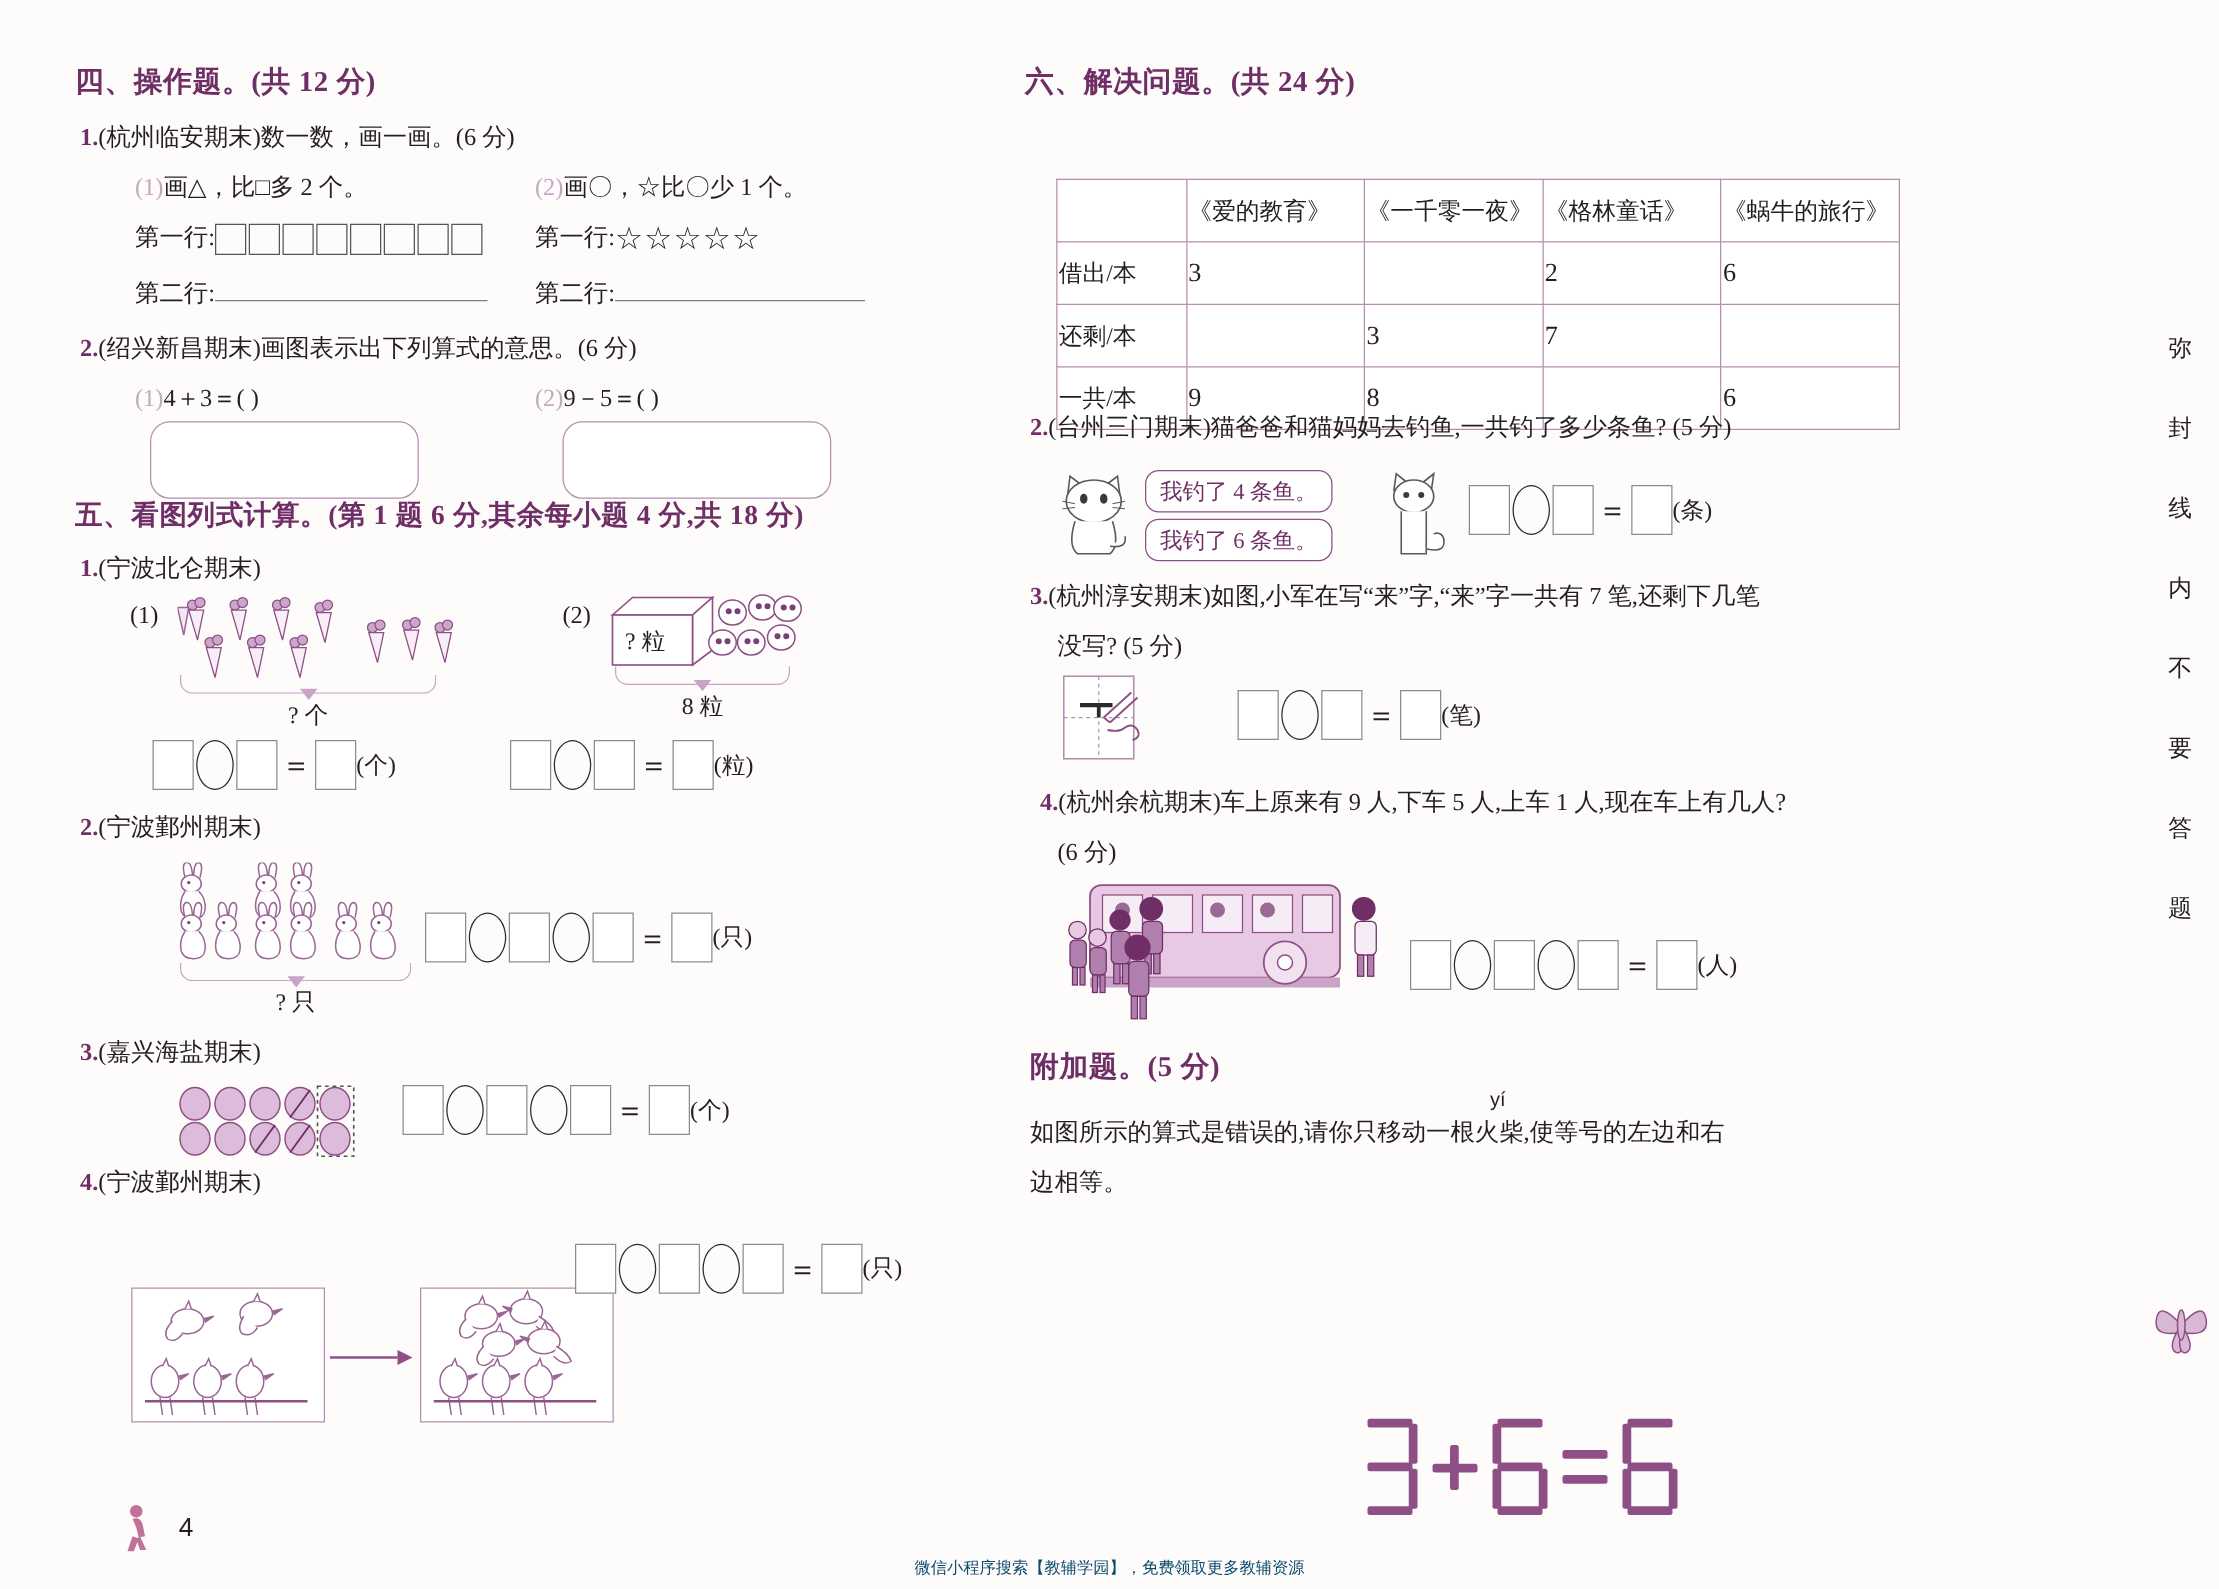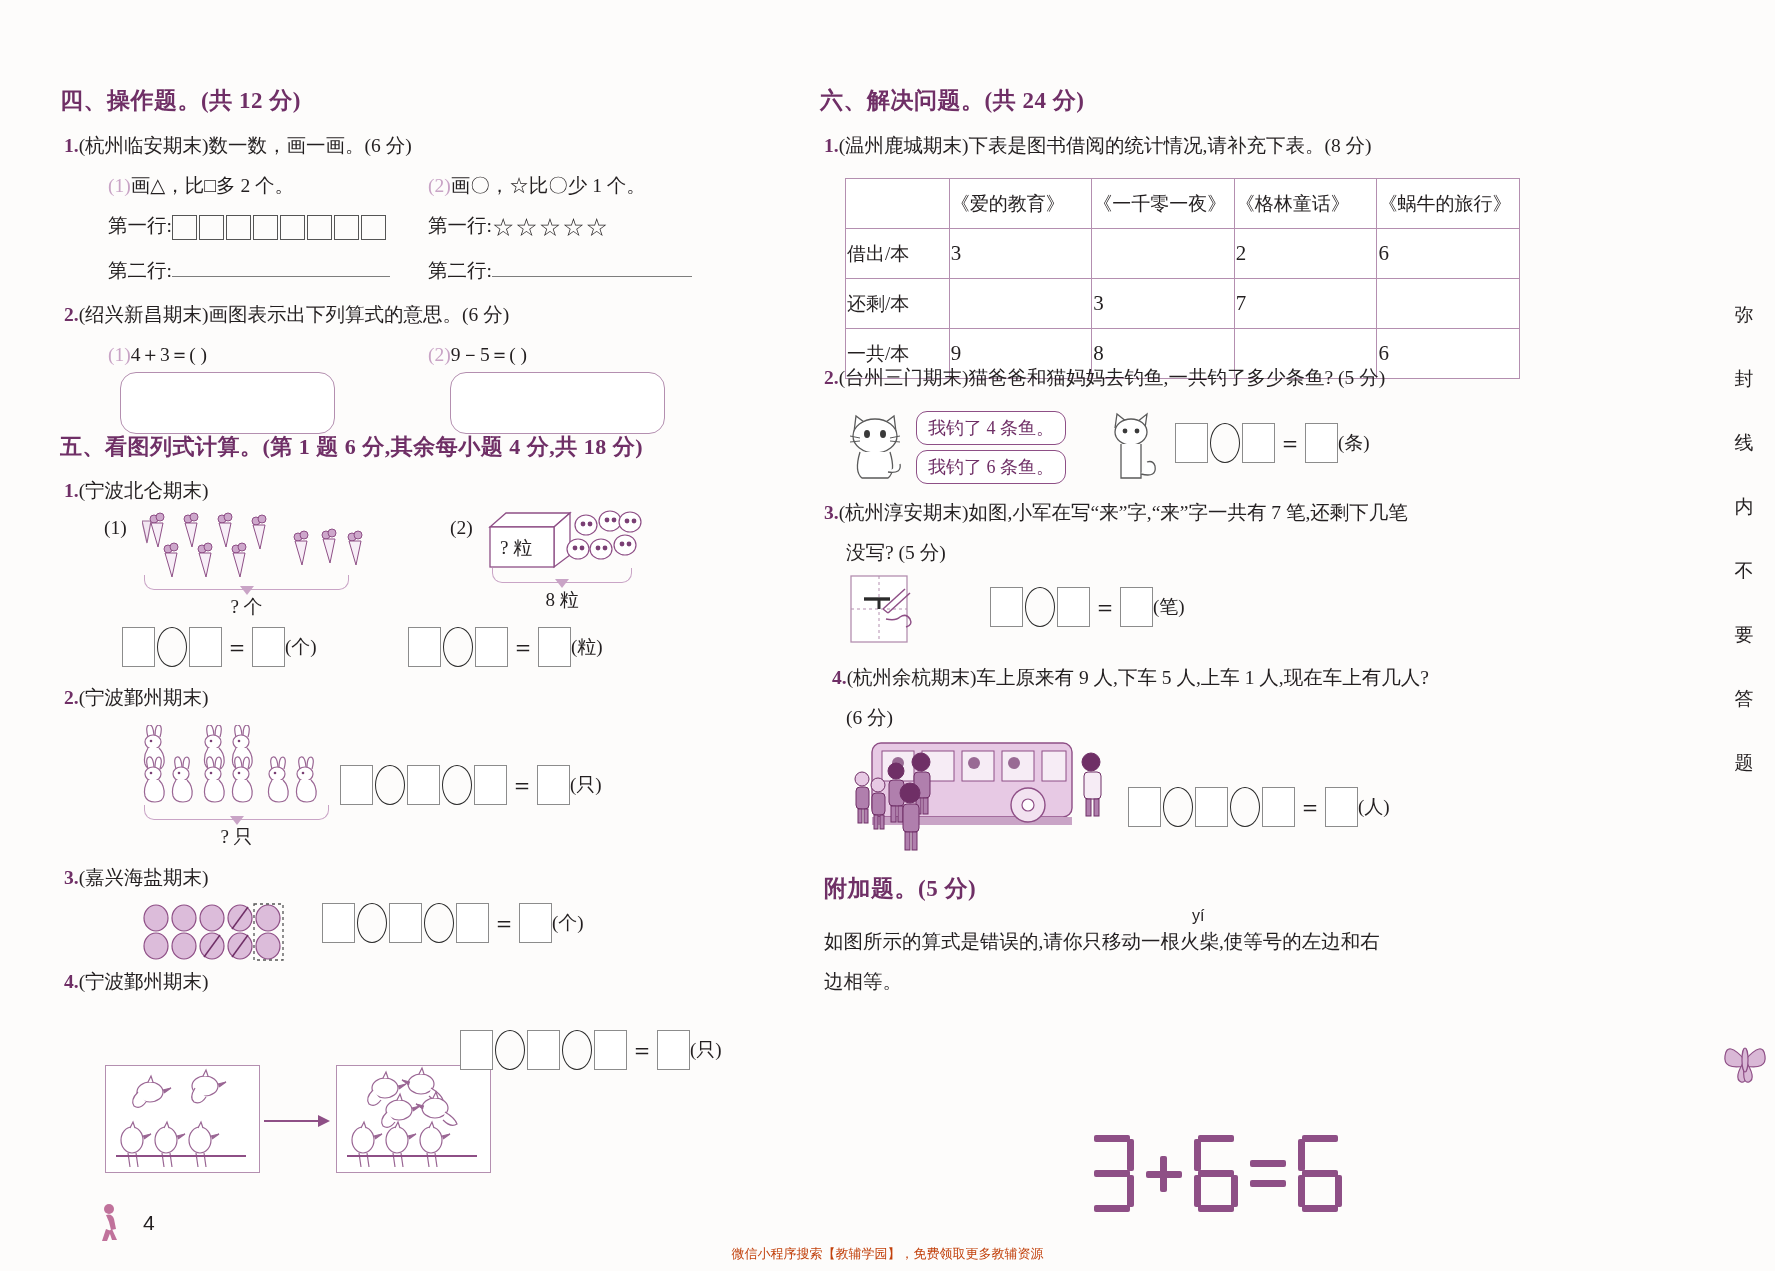--- a/index.html
+++ b/index.html
@@ -4,21 +4,21 @@
 <style>
   html,body{margin:0;padding:0;}
   body{
     width:1775px;height:1271px;
     background:#fdfcfb;
     font-family:"Liberation Serif","DejaVu Serif",serif;
     color:#231f20;
     position:relative;
     overflow:hidden;
   }
-  .page{position:absolute;inset:0;margin-top:35px;}
+  .page{position:absolute;inset:0;}
   
   :root{
     --ink:#241f20;
     --purple:#8e4f86;
     --purple-dark:#6f2f66;
     --line:#b48fb0;
     --lightpurple:#c9a4c6;
     --fill:#d9b8d6;
   }
   .col{position:absolute;top:0;bottom:0;}
@@ -79,21 +79,21 @@
 
   
   .sidetext{
     position:absolute;right:18px;top:270px;width:26px;
     font-size:19px;color:#231f20;text-align:center;line-height:1.05;
   }
   .sidetext span{display:block;margin-bottom:44px;}
 
   .footer-note{
     position:absolute;left:0;right:0;bottom:8px;text-align:center;
-    font-size:13px;color:#c2410c;font-family:Liberation Mono, monospace;
+    font-size:13px;color:#0c4a6e;font-family:Liberation Mono, monospace;
   }
   .pagenum{position:absolute;left:143px;bottom:36px;font-size:21px;font-family:"Liberation Sans",sans-serif;}
   .runner{position:absolute;left:92px;bottom:28px;width:34px;height:40px;}
 
   
   .matchrow{position:absolute;left:1090px;bottom:58px;display:flex;align-items:center;gap:10px;}
   .seg7{position:relative;width:44px;height:78px;}
   .seg7 i{position:absolute;background:var(--purple);border-radius:2px;display:block;}
   .seg7 i.h{height:7px;width:36px;left:4px;}
   .seg7 i.v{width:7px;height:32px;}
@@ -429,23 +429,20 @@
     </div>
     <div class="ans-row" style="position:absolute;top:995px;left:400px;">
       <span class="bx"></span><span class="op"></span><span class="bx"></span><span class="op"></span><span class="bx"></span><span class="eq">＝</span><span class="bx"></span><span class="unit">(只)</span>
     </div>
   </div>
 
   <div class="col colR">
 
     <div class="sec-head" style="position:absolute;top:50px;left:0;">六、解决问题。(共 24 分)</div>
 
-    <div class="q-line" style="position:absolute;top:96px;left:4px;">
-      <span class="q-num">1.</span><span>(温州鹿城期末)下表是图书借阅的统计情况,请补充下表。(8 分)</span>
-    </div>
 
     <table class="stat" style="position:absolute;top:143px;left:25px;">
       <tbody id="stat-body">
           <tr>
             <td class="rowhead"></td>
             <td class="colhead">《爱的教育》</td>
             <td class="colhead">《一千零一夜》</td>
             <td class="colhead">《格林童话》</td>
             <td class="colhead">《蜗牛的旅行》</td>
           </tr>

